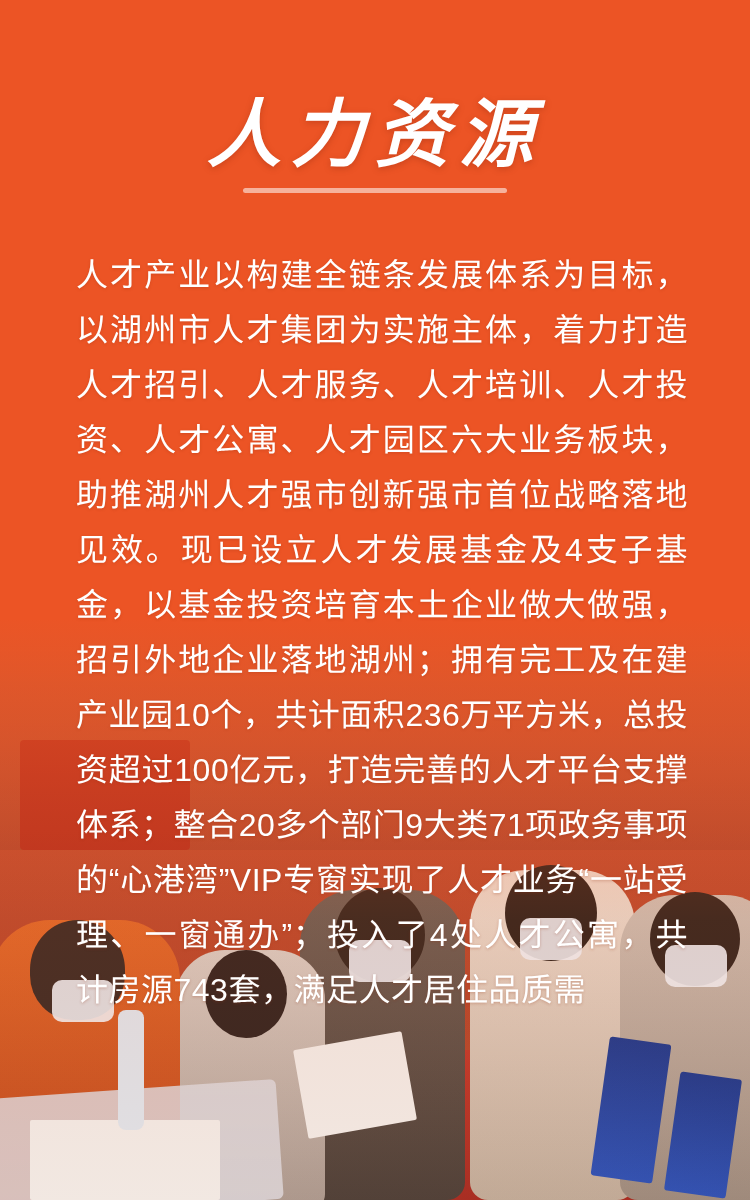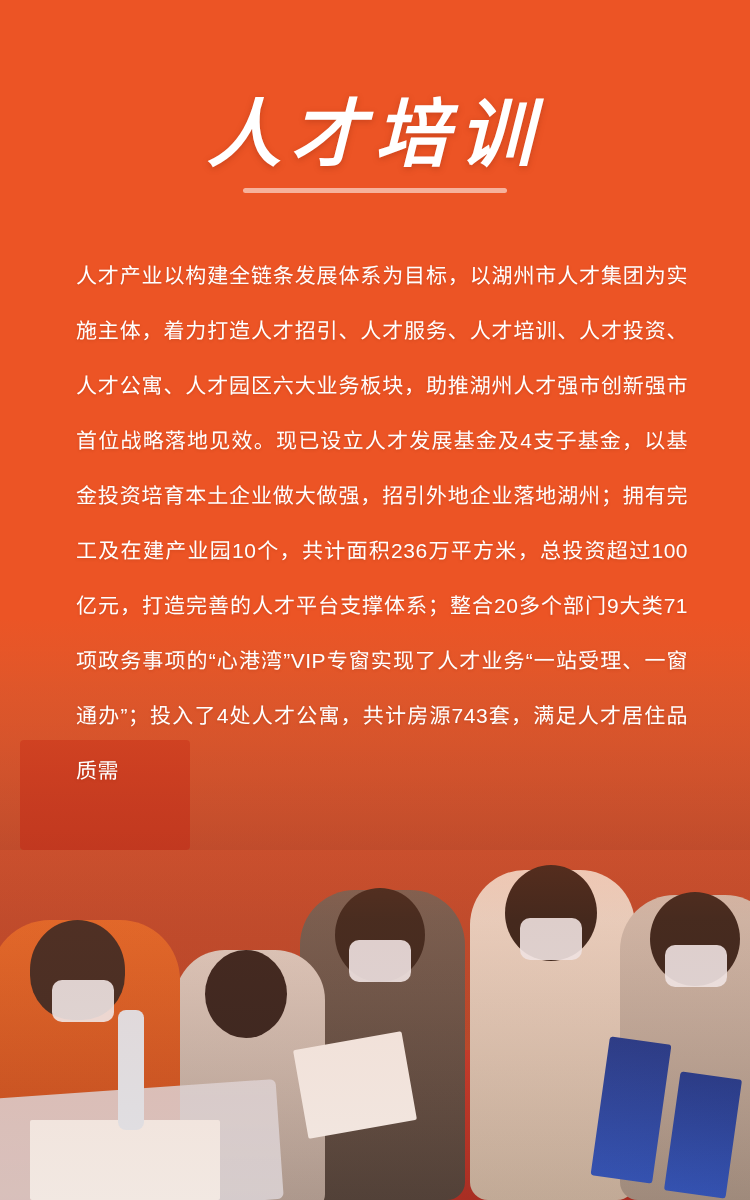--- a/index.html
+++ b/index.html
@@ -106,21 +106,21 @@
   }
 
   
   .body-copy {
     position: absolute;
     z-index: 6;
     left: 76px;
     right: 62px;
     top: 248px;
     color: #ffffff;
-    font-size: 21px;
+    font-size: 32px;
     line-height: 55px;
     letter-spacing: 0.5px;
     text-align: justify;
     text-shadow: 0 1px 3px rgba(150,50,20,.30);
     font-family: "Liberation Sans", "DejaVu Sans", sans-serif;
   }
 </style>
 </head>
 <body>
 
@@ -155,18 +155,18 @@
     <div class="ph-paper" style="left:30px; top:500px; width:190px; height:80px;"></div>
     <div class="ph-paper" style="left:300px; top:420px; width:110px; height:90px; transform:rotate(-10deg);"></div>
     <div class="ph-book" style="left:600px; top:420px;"></div>
     <div class="ph-book" style="left:672px; top:455px; height:120px;"></div>
     <div class="ph-paper" style="left:118px; top:390px; width:26px; height:120px; border-radius:8px; background:#dfe8ef;"></div>
 
     <div class="photo-tint"></div>
   </div>
 
   <div class="title-wrap">
-    <div class="title">人才培训</div>
+    <div class="title">人力资源</div>
   </div>
 
   <div class="body-copy">人才产业以构建全链条发展体系为目标，以湖州市人才集团为实施主体，着力打造人才招引、人才服务、人才培训、人才投资、人才公寓、人才园区六大业务板块，助推湖州人才强市创新强市首位战略落地见效。现已设立人才发展基金及4支子基金，以基金投资培育本土企业做大做强，招引外地企业落地湖州；拥有完工及在建产业园10个，共计面积236万平方米，总投资超过100亿元，打造完善的人才平台支撑体系；整合20多个部门9大类71项政务事项的“心港湾”VIP专窗实现了人才业务“一站受理、一窗通办”；投入了4处人才公寓，共计房源743套，满足人才居住品质需</div>
 
 </div>
 
 </body></html>

